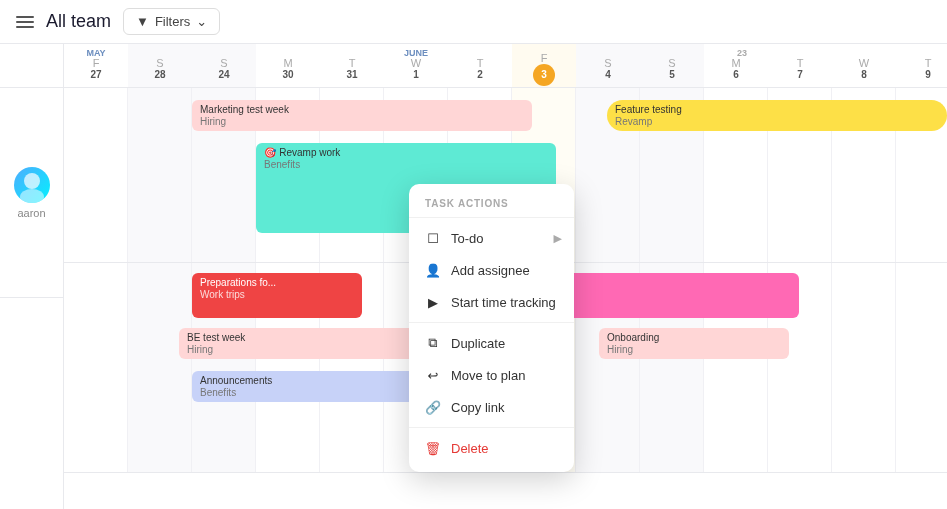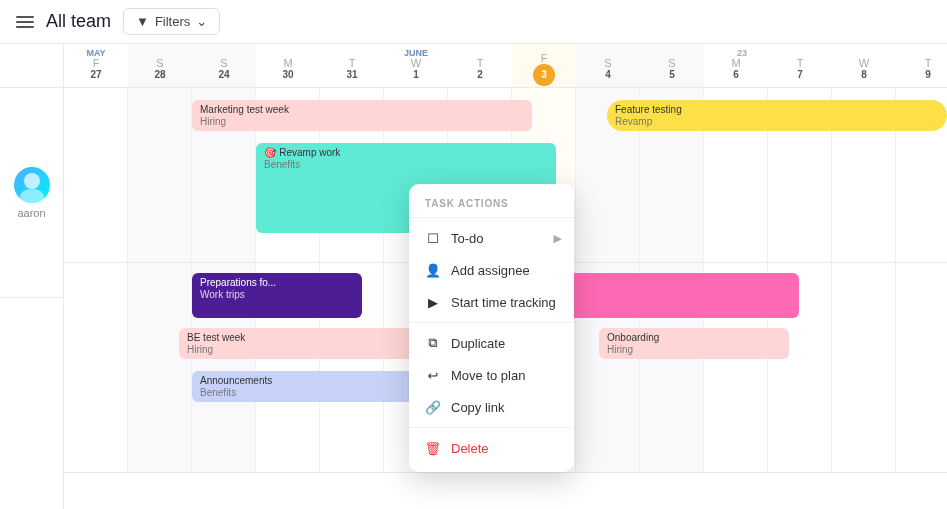--- a/index.html
+++ b/index.html
@@ -49,21 +49,21 @@
     .task-bar { position: absolute; border-radius: 6px; padding: 4px 8px; font-size: 11px; cursor: pointer; pointer-events: all; }
     .task-bar .task-title { font-weight: 400; font-size: 10px; color: #333; }
     .task-bar .task-subtitle { font-size: 10px; color: #777; margin-top: 1px; }
 
     
     .task-marketing { background: #ffd6d6; top: 12px; left: 128px; width: 340px; }
     .task-feature { background: #fde047; top: 12px; left: 543px; right: 0; border-radius: 16px; }
     .task-revamp { background: #5eead4; top: 55px; left: 192px; width: 300px; height: 90px; }
 
     
-    .task-prep { background: #4c1d95; top: 10px; left: 128px; width: 170px; height: 45px; }
+    .task-prep { background: #ef4444; top: 10px; left: 128px; width: 170px; height: 45px; }
     .task-prep .task-title { color: #fff; }
     .task-prep .task-subtitle { color: rgba(255,255,255,0.8); }
     .task-pink-bar { background: #ff69b4; top: 10px; left: 385px; width: 350px; height: 45px; }
     .task-be-test { background: #ffd6d6; top: 65px; left: 115px; width: 255px; }
     .task-onboarding { background: #ffd6d6; top: 65px; left: 535px; width: 190px; }
     .task-announcements { background: #c7d2f8; top: 108px; left: 128px; width: 255px; }
 
     
     .context-menu-overlay { position: absolute; top: 0; left: 0; right: 0; bottom: 0; z-index: 100; }
     .context-menu { position: absolute; top: 140px; left: 345px; width: 165px; background: #fff; border-radius: 10px; box-shadow: 0 8px 30px rgba(0,0,0,0.18); padding: 8px 0; z-index: 200; }

